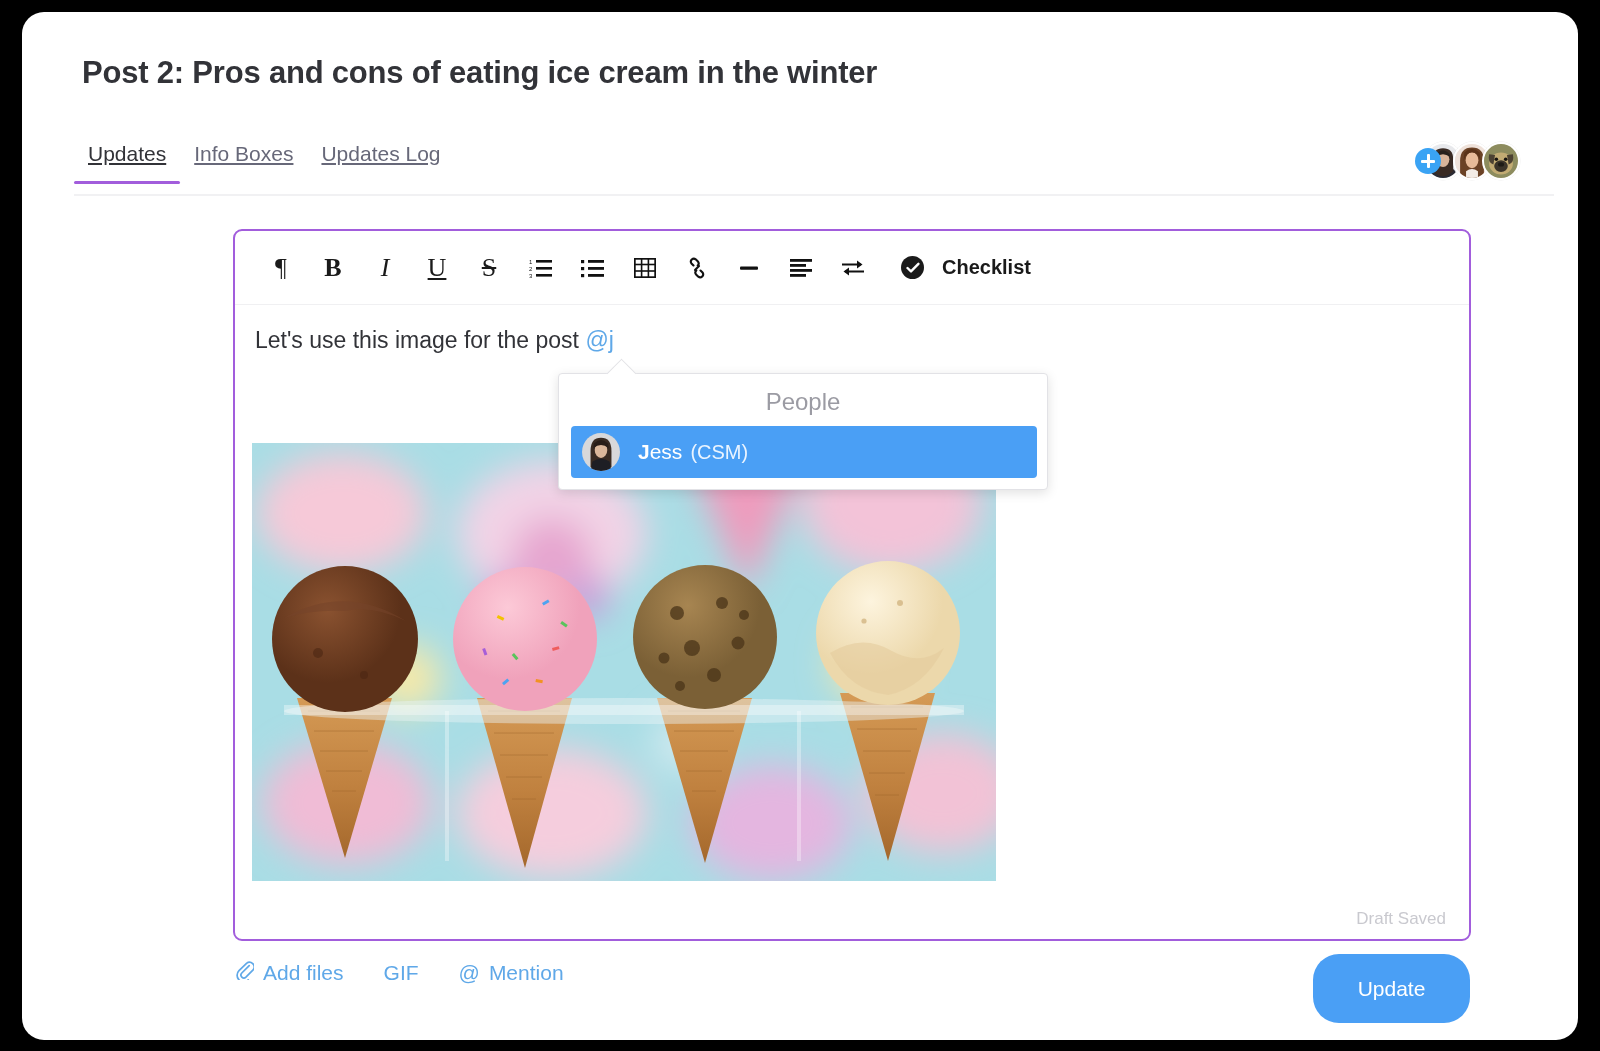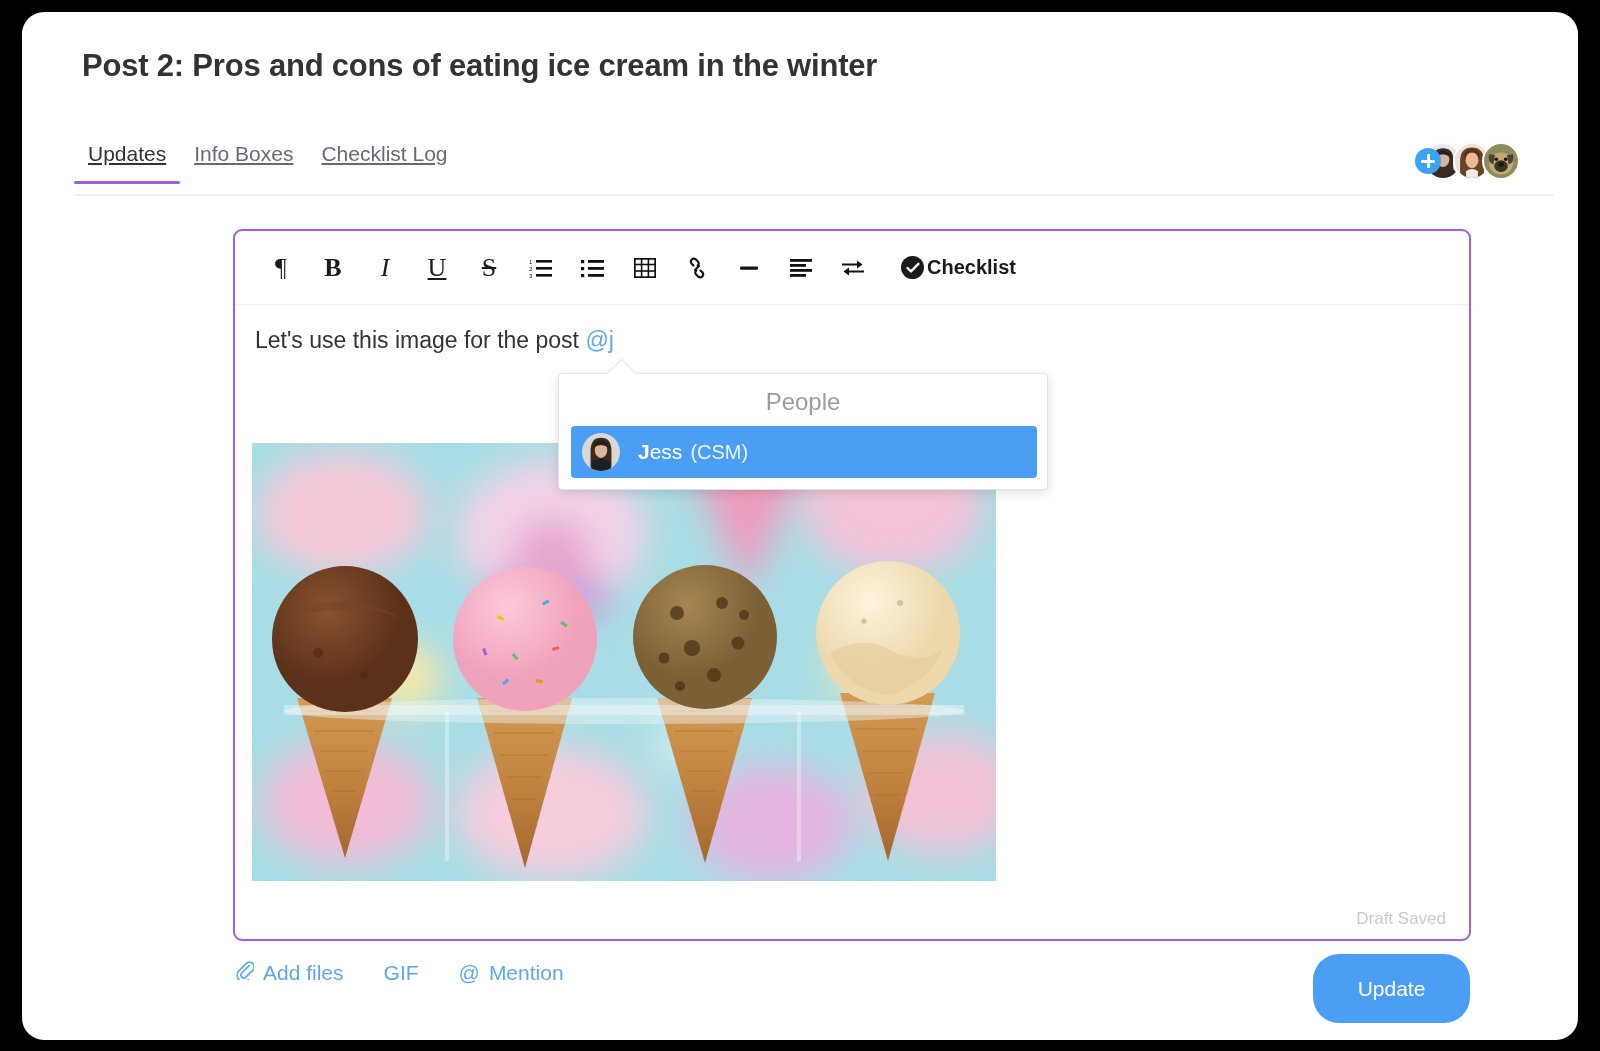--- a/index.html
+++ b/index.html
@@ -13,21 +13,21 @@
     position: absolute;
     left: 22px; top: 12px;
     width: 1556px; height: 1028px;
     background: #ffffff;
     border-radius: 22px;
     overflow: hidden;
   }
   
   .page-title {
     position: absolute;
-    left: 60px; top: 36px;
+    left: 60px; top: 43px;
     font-size: 31px;
     font-weight: bold;
     color: #323338;
     letter-spacing: -0.2px;
     white-space: nowrap;
   }
   
   .tabs-bar {
     position: absolute;
     left: 52px; top: 130px;
@@ -116,21 +116,21 @@
   }
   .tb svg { display: block; }
   .tb-para  { font-family: "Liberation Serif", serif; font-size: 26px; }
   .tb-b     { font-family: "Liberation Serif", serif; font-size: 26px; font-weight: bold; }
   .tb-i     { font-family: "Liberation Serif", serif; font-size: 26px; font-style: italic; }
   .tb-u     { font-family: "Liberation Serif", serif; font-size: 26px; text-decoration: underline; }
   .tb-s     { font-family: "Liberation Serif", serif; font-size: 26px; text-decoration: line-through; }
   .checklist-btn {
     display: flex;
     align-items: center;
-    gap: 3px;
+    gap: 18px;
     margin-left: 22px;
     cursor: pointer;
   }
   .check-badge {
     width: 23px; height: 23px;
     border-radius: 50%;
     background: #1a1a1a;
     display: flex;
     align-items: center;
     justify-content: center;
@@ -255,21 +255,21 @@
   <div class="page-title">Post 2: Pros and cons of eating ice cream in the winter</div>
 
   <div class="tabs-bar">
     <div class="tab active">
       <span>Updates</span>
     </div>
     <div class="tab">
       <span>Info Boxes</span>
     </div>
     <div class="tab">
-      <span>Checklist Log</span>
+      <span>Updates Log</span>
     </div>
   </div>
 
   <div class="avatar-group">
     <div class="add-person"></div>
     <div class="av">
       <svg viewBox="0 0 40 40">
         <rect width="40" height="40" fill="#e8e9ec"></rect>
         <ellipse cx="20" cy="38" rx="16" ry="13" fill="#2b2b33"></ellipse>
         <path d="M8 18 Q8 5 20 5 Q32 5 32 18 L32 32 Q26 38 20 38 Q14 38 8 32 Z" fill="#3a2b24"></path>

